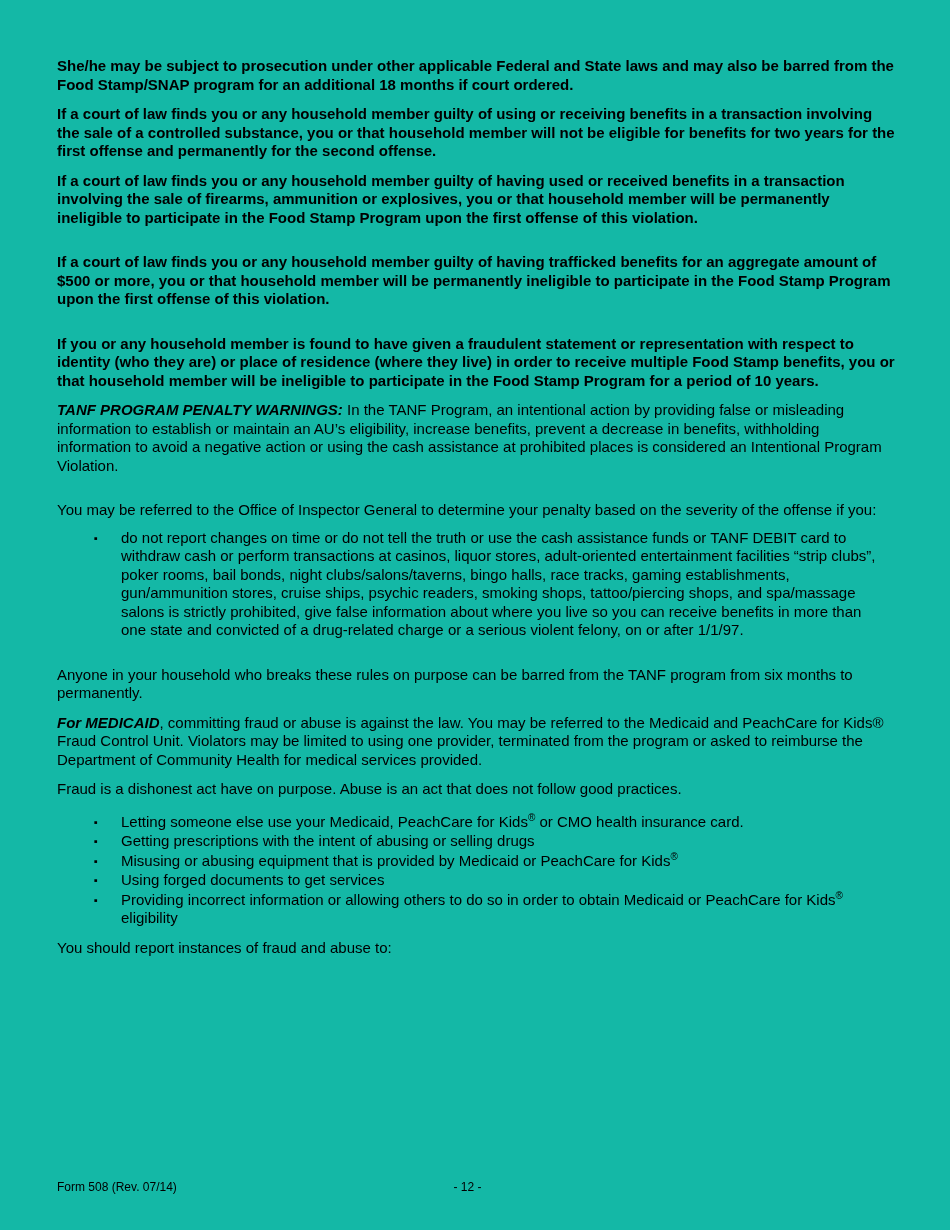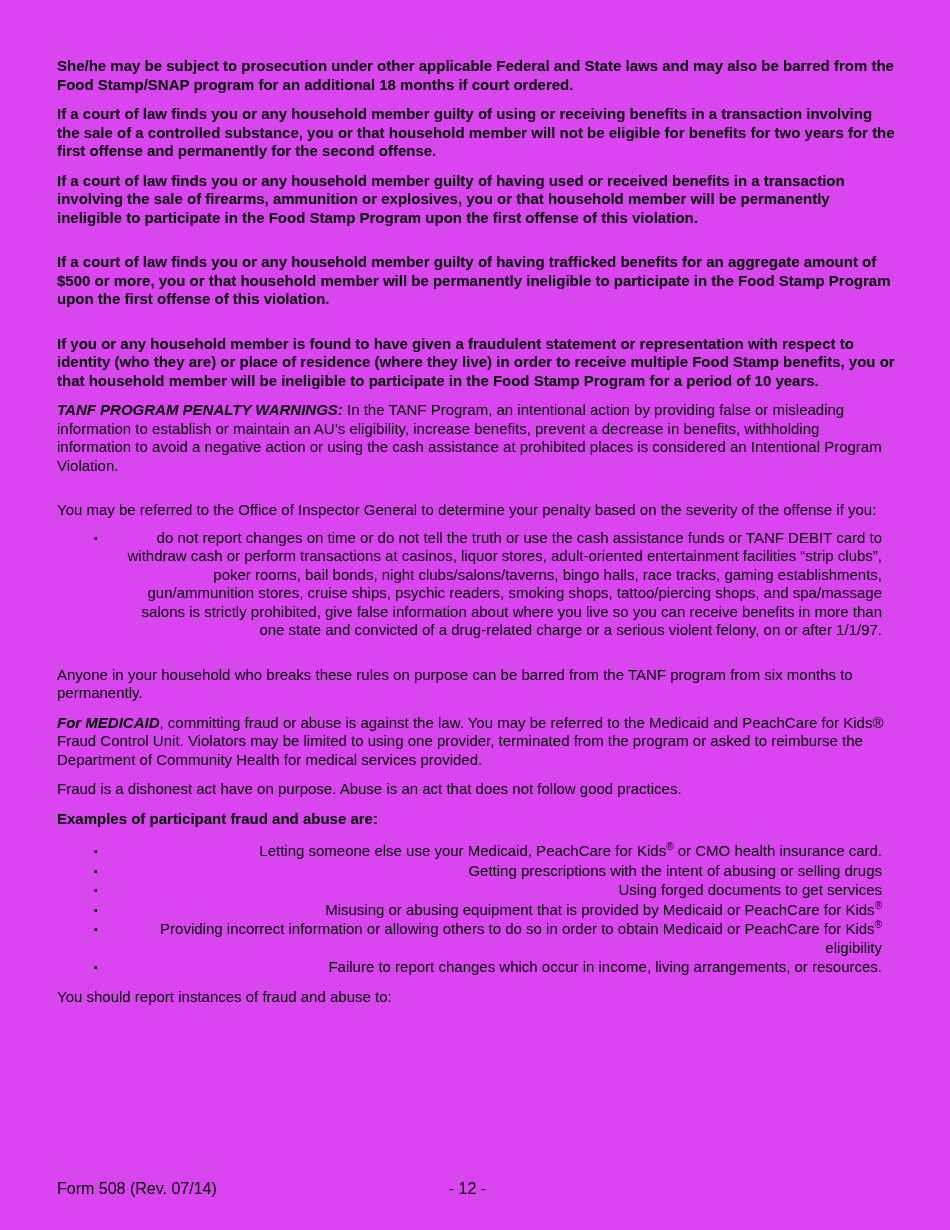--- a/index.html
+++ b/index.html
@@ -1,20 +1,20 @@
 <!DOCTYPE html>
 <html><head>
 <meta charset="utf-8">
 <style>
   html, body { margin:0; padding:0; background:#e8e8e8; }
   .page {
     position:relative;
     width:950px; height:1230px;
     margin:0 auto;
-    background:#d946ef;
+    background:#14b8a6;
     font-family:"Liberation Sans", sans-serif;
     font-size:15px;
     color:#000;
     overflow:hidden;
   }
   .content {
     position:absolute;
     left:57px; right:55px; top:46px;
   }
   .content p {
@@ -27,34 +27,33 @@
   ul.bullets {
     margin:9px 0 0 0;
     padding:0 0 0 64px;
   }
   ul.bullets.gap { margin-top:14px; }
   ul.bullets li {
     list-style:none;
     position:relative;
     line-height:18.5px;
     margin:0 13px 1px 0;
-    text-align:right;
   }
   ul.bullets li::before {
     content:"\25AA";
     position:absolute;
     left:-27px;
     top:0;
     font-size:11px;
   }
   sup { font-size:10px; line-height:0; vertical-align:super; }
   .footer {
     position:absolute;
     left:57px; right:57px; top:1180px;
-    font-size:16px;
+    font-size:12px;
   }
   .footer .pageno {
     position:absolute;
     left:0; right:15px;
     text-align:center;
   }
 </style>
 </head>
 <body>
 
@@ -67,28 +66,26 @@
       <p class="b gap">If a court of law finds you or any household member guilty of having trafficked benefits for an aggregate amount of $500 or more, you or that household member will be permanently ineligible to participate in the Food Stamp Program upon the first offense of this violation.</p>
       <p class="b gap">If you or any household member is found to have given a fraudulent statement or representation with respect to identity (who they are) or place of residence (where they live) in order to receive multiple Food Stamp benefits, you or that household member will be ineligible to participate in the Food Stamp Program for a period of 10 years.</p>
       <p class=""><strong>TANF PROGRAM PENALTY WARNINGS:</strong> In the TANF Program, an intentional action by providing false or misleading information to establish or maintain an AU’s eligibility, increase benefits, prevent a decrease in benefits, withholding information to avoid a negative action or using the cash assistance at prohibited places is considered an Intentional Program Violation.</p>
       <p class=" gap">You may be referred to the Office of Inspector General to determine your penalty based on the severity of the offense if you:</p>
       <ul class="bullets">
         <li>do not report changes on time or do not tell the truth or use the cash assistance funds or TANF DEBIT card to withdraw cash or perform transactions at casinos, liquor stores, adult-oriented entertainment facilities “strip clubs”, poker rooms, bail bonds, night clubs/salons/taverns, bingo halls, race tracks, gaming establishments, gun/ammunition stores, cruise ships, psychic readers, smoking shops, tattoo/piercing shops, and spa/massage salons is strictly prohibited, give false information about where you live so you can receive benefits in more than one state and convicted of a drug-related charge or a serious violent felony, on or after 1/1/97.</li>
       </ul>
       <p class=" gap">Anyone in your household who breaks these rules on purpose can be barred from the TANF program from six months to permanently.</p>
       <p class=""><strong>For MEDICAID</strong>, committing fraud or abuse is against the law.  You may be referred to the Medicaid and PeachCare for Kids® Fraud Control Unit. Violators may be limited to using one provider, terminated from the program or asked to reimburse the Department of Community Health for medical services provided.</p>
       <p class="">Fraud is a dishonest act have on purpose.  Abuse is an act that does not follow good practices.</p>
-      <p class="b">Examples of participant fraud and abuse are:</p>
       <ul class="bullets gap">
         <li>Letting someone else use your Medicaid, PeachCare for Kids<sup>®</sup> or CMO health insurance card.</li>
         <li>Getting prescriptions with the intent of abusing or selling drugs</li>
+        <li>Misusing or abusing equipment that is provided by Medicaid or PeachCare for Kids<sup>®</sup></li>
         <li>Using forged documents to get services</li>
-        <li>Misusing or abusing equipment that is provided by Medicaid or PeachCare for Kids<sup>®</sup></li>
         <li>Providing incorrect information or allowing others to do so in order to obtain Medicaid or PeachCare for Kids<sup>®</sup>  eligibility</li>
-        <li>Failure to report changes which occur in income, living arrangements, or resources.</li>
       </ul>
       <p class="">You should report instances of fraud and abuse to:</p>
     </div>
 
   <div class="footer">
     <span>Form 508 (Rev. 07/14)</span>
     <span class="pageno">- 12 -</span>
   </div>
 
 </div>

